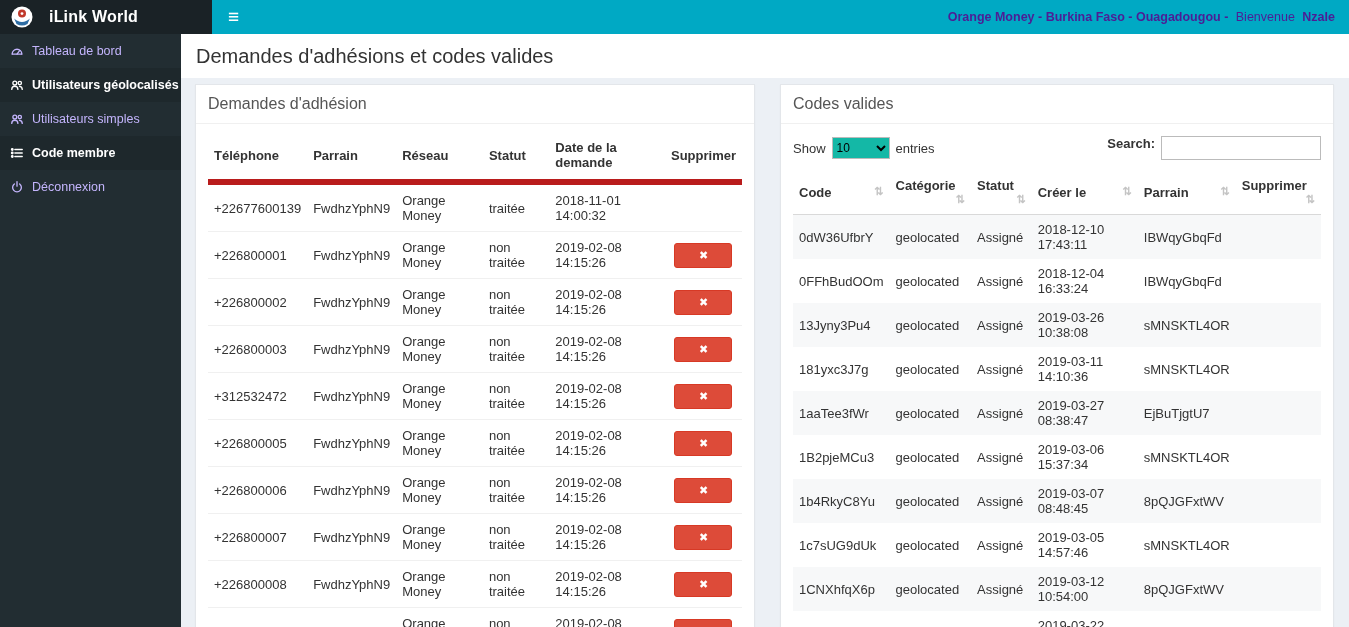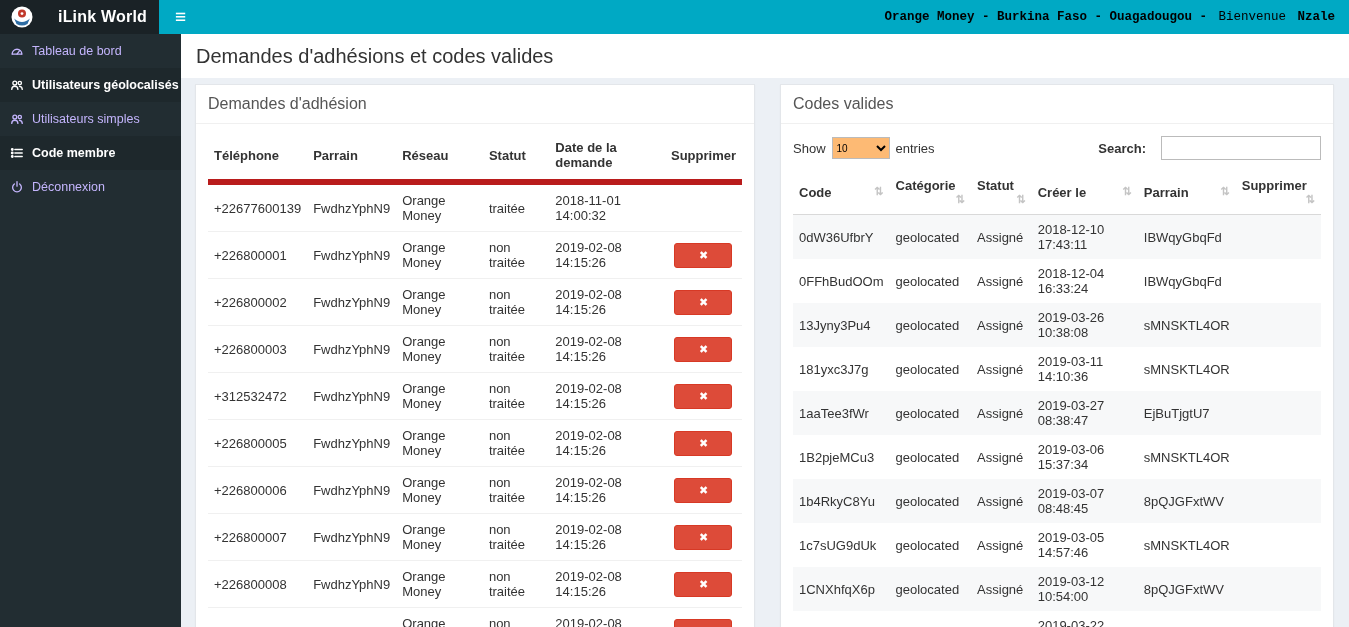--- a/index.html
+++ b/index.html
@@ -5,25 +5,25 @@
   * { box-sizing: border-box; }
   html,body { margin:0; padding:0; }
   body {
     width:1349px; height:627px; overflow:hidden;
     font-family:"Liberation Sans", sans-serif;
     font-size:13px; color:#333; background:#ecf0f5;
   }
 
   
   .topbar { position:fixed; top:0; left:0; right:0; height:34px; background:#00a9c4; display:flex; z-index:20; }
-  .brand { width:159px; flex-shrink:0; background:#1a2226; color:#fff; display:flex; align-items:center; gap:25px; padding-left:11px; cursor:pointer; }
+  .brand { width:212px; flex-shrink:0; background:#1a2226; color:#fff; display:flex; align-items:center; gap:16px; padding-left:11px; cursor:pointer; }
   .brand-text { font-size:16px; font-weight:bold; letter-spacing:.2px; white-space:nowrap; }
   .topbar-main { flex:1; display:flex; align-items:center; justify-content:space-between; padding:0 14px 0 6px; }
   .hamburger { background:none; border:none; color:#fff; font-size:19px; line-height:34px; padding:0 10px; cursor:pointer; }
-  .welcome { color:#000000; font-size:12.5px; white-space:nowrap;font-family:Liberation Mono, monospace; }
+  .welcome { color:#4c1d95; font-size:12.5px; white-space:nowrap; }
   .welcome span { margin-left:4px; }
   .welcome .bold { font-weight:bold; }
 
   
   .sidebar { position:fixed; top:34px; left:0; bottom:0; width:181px; background:#222d32; z-index:10; }
   .side-item { display:flex; align-items:center; gap:8px; padding:10px 4px 10px 10px; color:#c4b5fd; font-size:12.5px; cursor:pointer; white-space:nowrap; overflow:hidden; }
   .side-item.active { color:#fff; background:#1e282c; font-weight:bold; }
   .side-item svg { width:14px; height:14px; flex-shrink:0; stroke:currentColor; fill:none; stroke-width:1.5; stroke-linecap:round; }
 
   
@@ -43,22 +43,22 @@
 
   
   .req-table th { padding:10px 6px 9px; border-bottom:6px solid #b91c1c; }
   .req-table td { padding:8px 6px; border-bottom:1px solid #f0f0f0; vertical-align:middle; }
   .req-table td.del-cell { text-align:center; width:72px; }
   .btn-delete { background:#dd4b39; border:1px solid #d73925; color:#fff; width:58px; height:25px; border-radius:3px; cursor:pointer; font-size:11px; line-height:1; }
 
   
   .codes-controls { display:flex; justify-content:space-between; align-items:center; padding:6px 0 10px; }
   .length { display:flex; align-items:center; gap:6px; }
-  .length select { height:22px; min-width:58px; border:1px solid #bbb; background:#fdba74; font-size:10px; }
-  .search { display:flex; align-items:center; gap:15px; font-weight:bold; }
+  .length select { height:22px; min-width:58px; border:1px solid #bbb; background:#14b8a6; font-size:12px; }
+  .search { display:flex; gap:6px; font-weight:bold; }
   .search input { height:24px; width:160px; border:1px solid #bbb; padding:2px 6px; font-size:13px; }
 
   .codes-table th { padding:8px 6px; border-bottom:1px solid #d9d9d9; cursor:pointer; }
   .codes-table td { padding:7px 6px; }
   .codes-table tbody tr:nth-child(odd) { background:#f7f8f9; }
   .sort-icon { float:right; color:#c4c4c4; font-size:11px; margin-left:4px; }
 </style>
 </head>
 <body>
 

